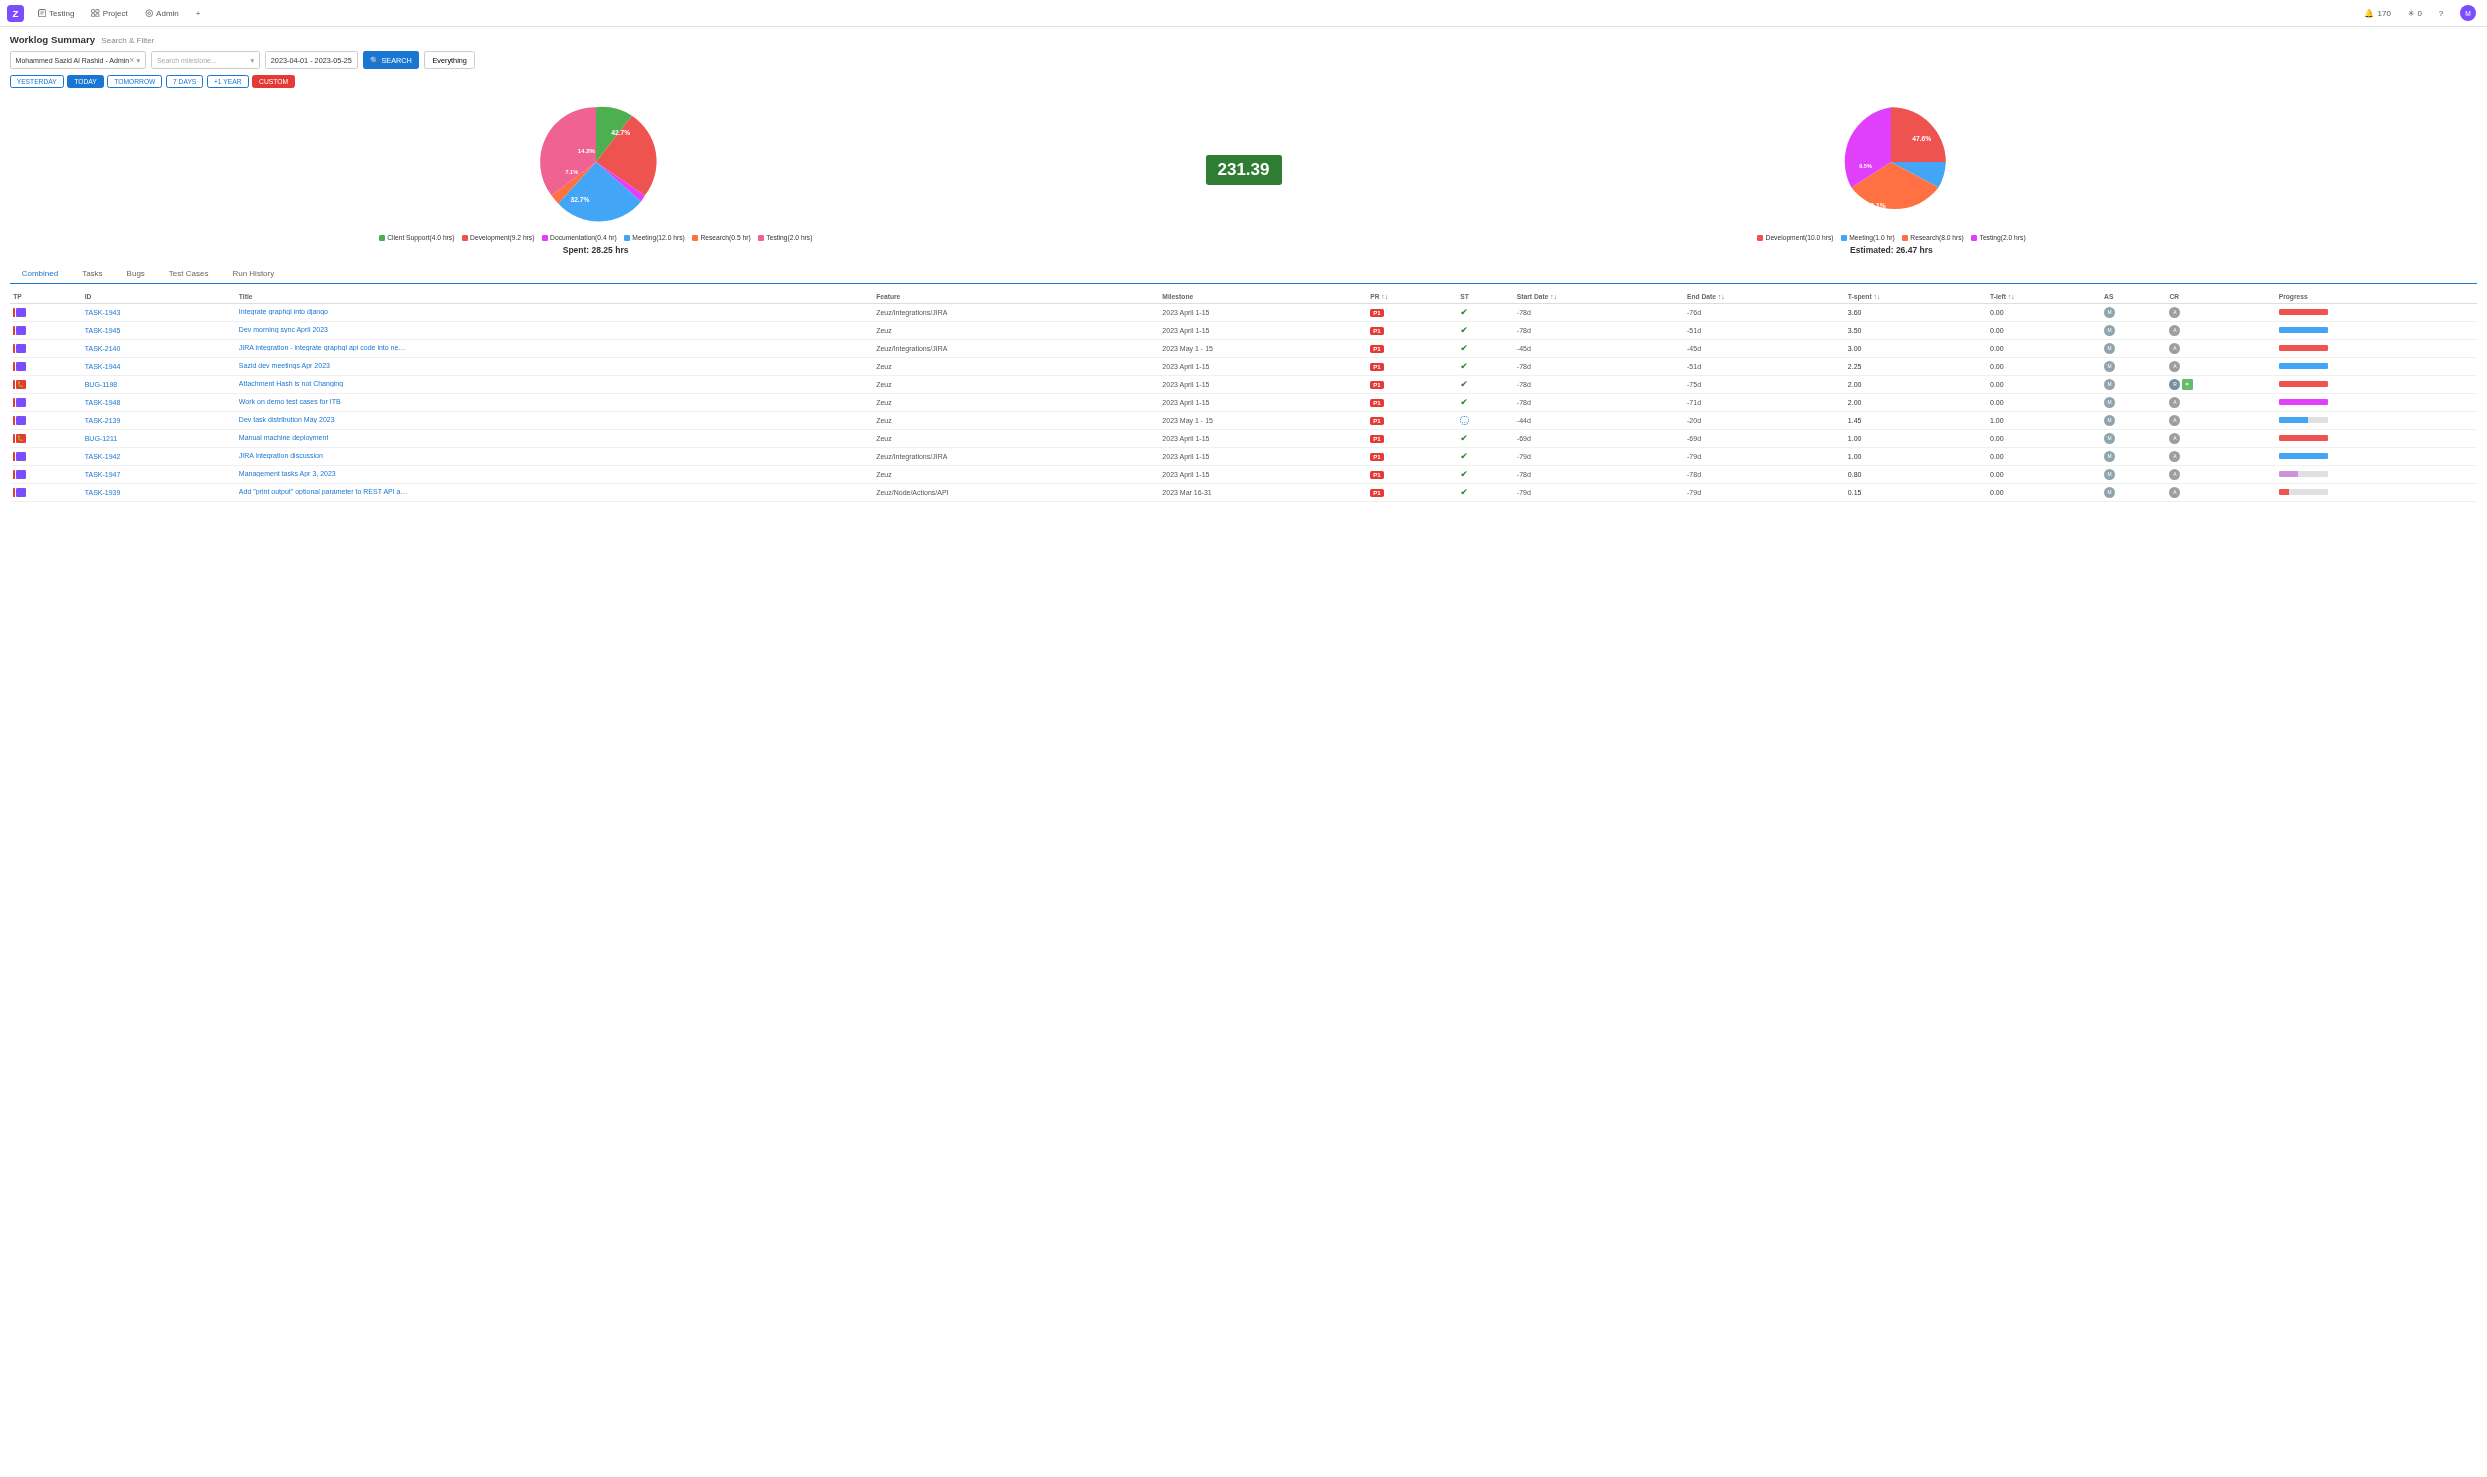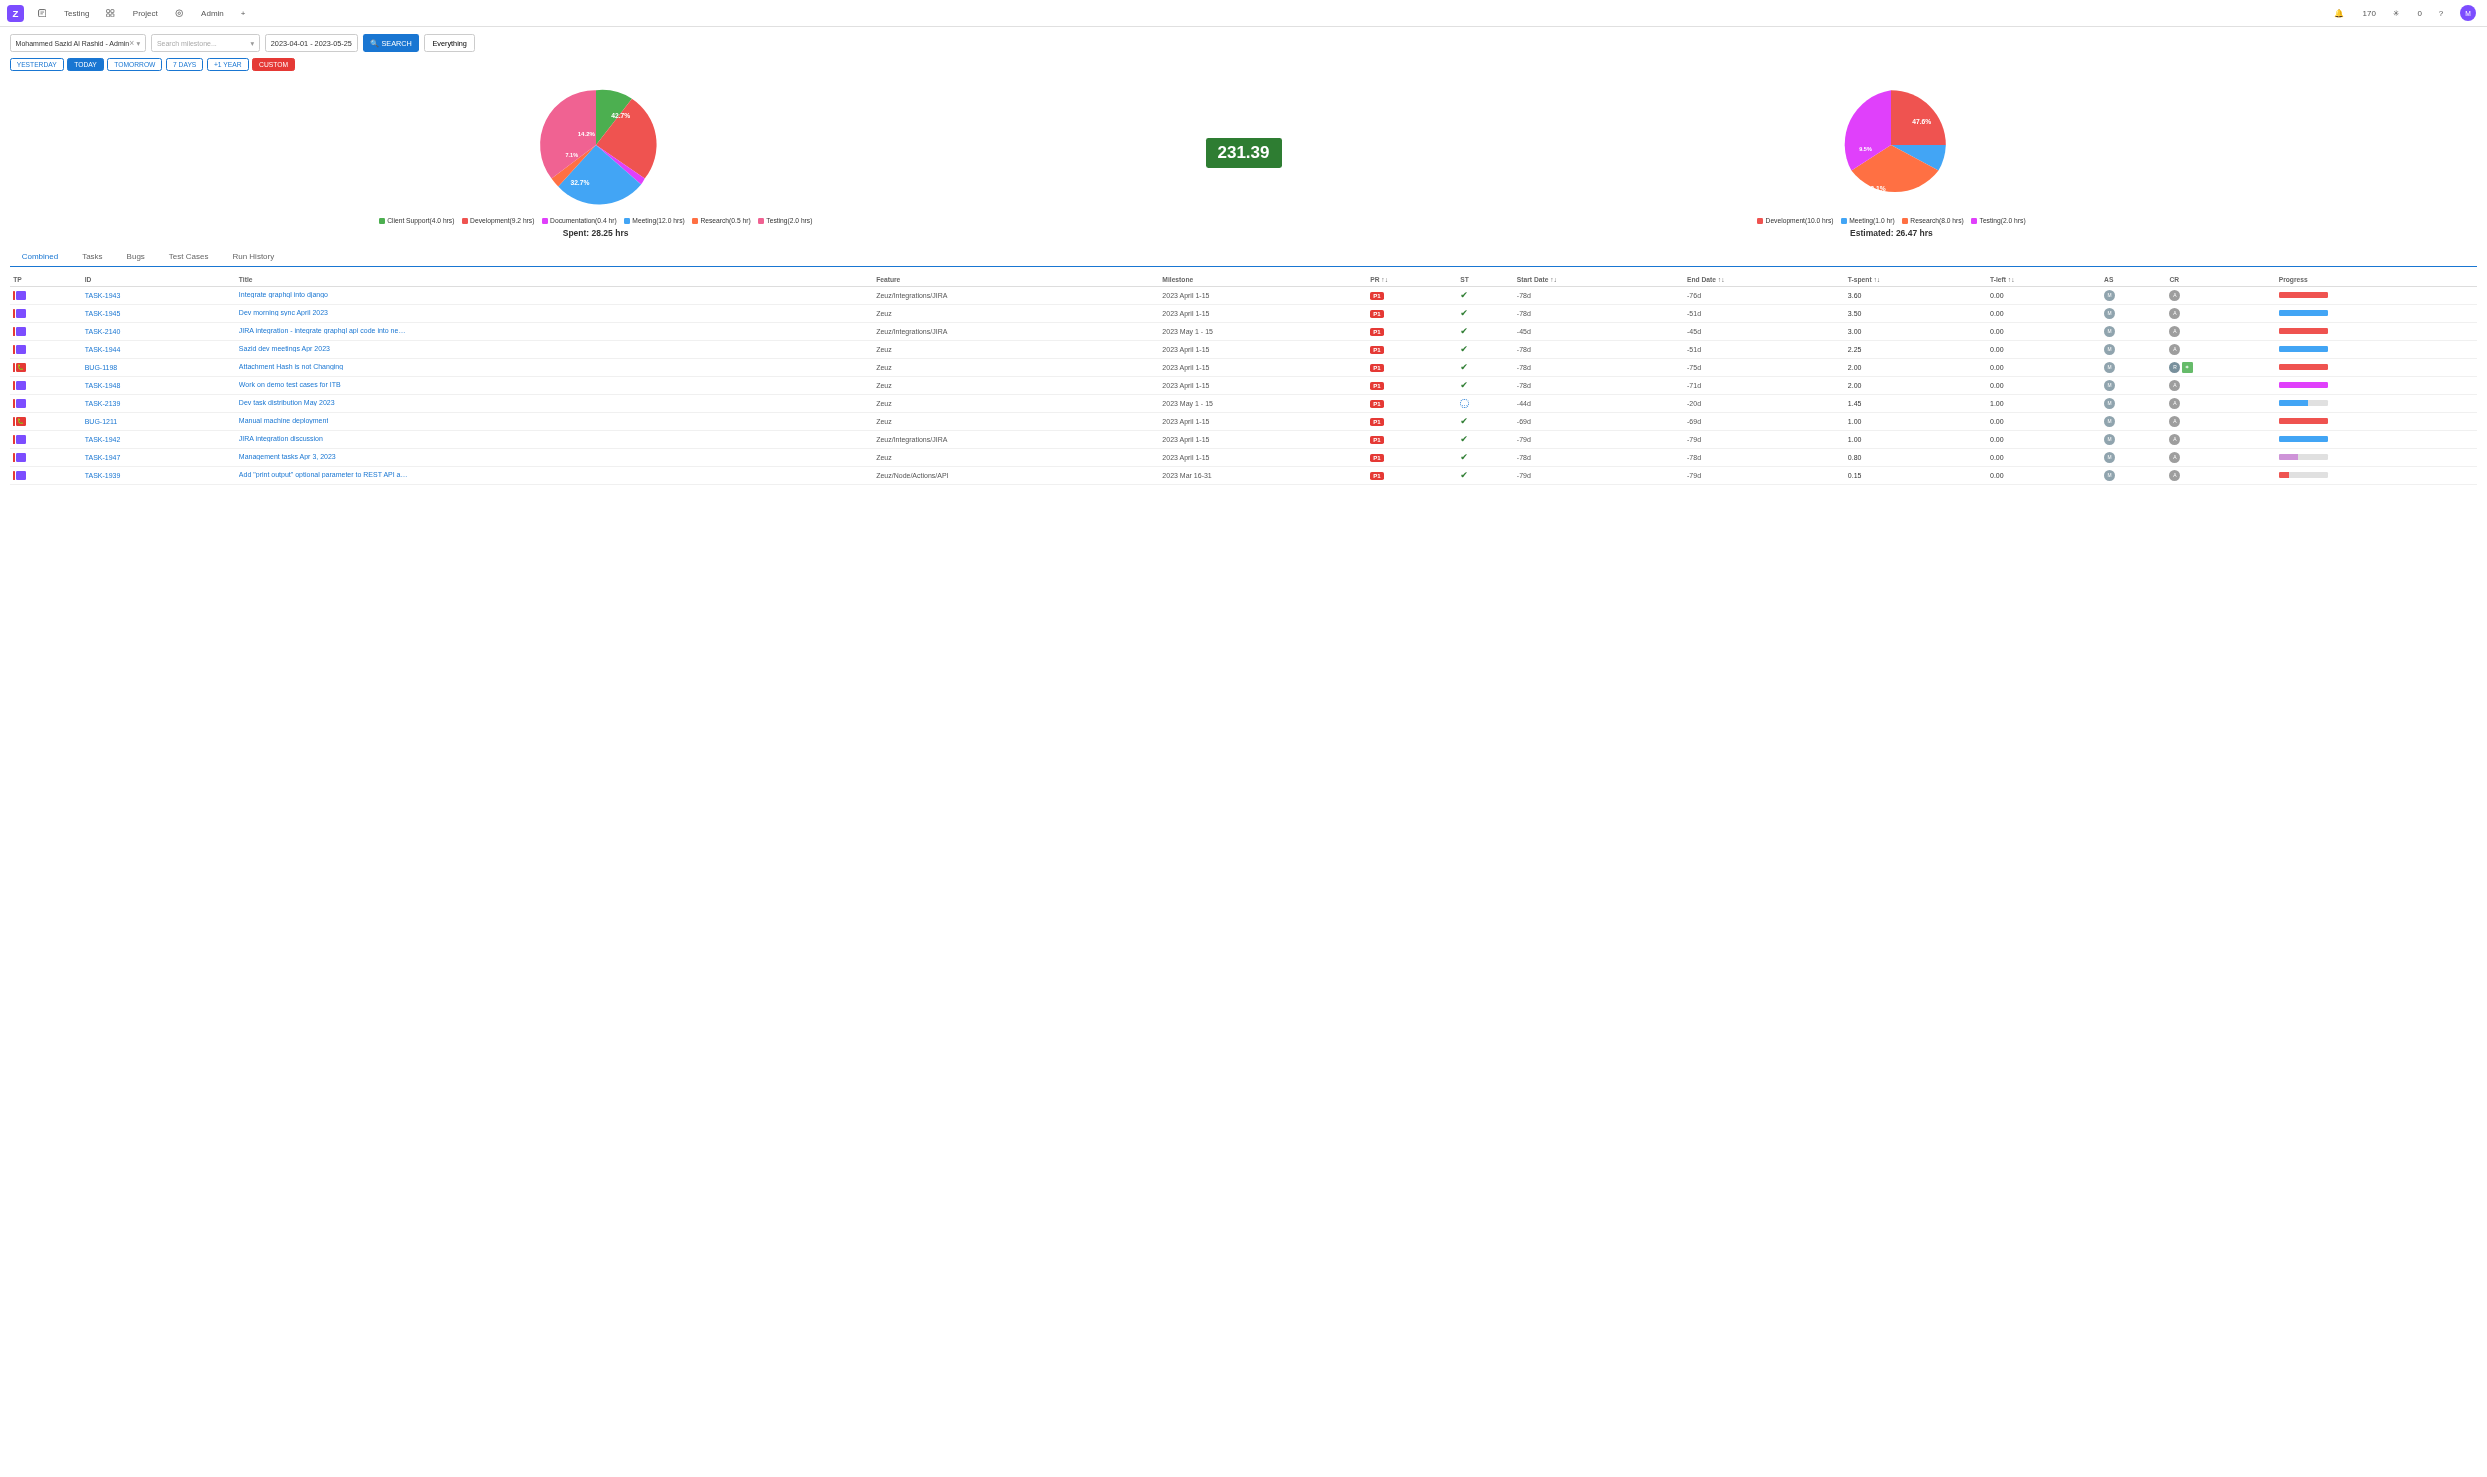--- a/index.html
+++ b/index.html
@@ -5,21 +5,21 @@
     * { box-sizing: border-box; margin: 0; padding: 0; }
     body { font-family: -apple-system, BlinkMacSystemFont, 'Segoe UI', sans-serif; font-size: 8px; background: #fff; color: #333; }
 
     
     .top-nav {
       display: flex; align-items: center; height: 27px;
       border-bottom: 0.6px solid #e0e0e0; padding: 0 7.3px; gap: 9.7px;
     }
     .logo { width: 17px; height: 17px; }
     .nav-item {
-      display: flex; align-items: center; gap: 18px;
+      display: flex; align-items: center; gap: 3px;
       font-size: 8px; color: #555; cursor: pointer; padding: 0 3.6px;
     }
     .nav-right { margin-left: auto; display: flex; align-items: center; gap: 9.7px; }
     .nav-right span { font-size: 8px; color: #555; }
 
     
     .main { padding: 7.3px 9.7px; }
 
     .page-title { font-size: 9.7px; font-weight: 600; color: #333; margin-bottom: 6px; }
     .page-title .subtitle { font-size: 8px; font-weight: 400; color: #888; margin-left: 3.6px; }
@@ -141,20 +141,24 @@
     </div>
     <div class="nav-item">?</div>
     <div class="nav-item avatar">
       <div style="width:16px;height:16px;border-radius:50%;background:#7c4dff;display:flex;align-items:center;justify-content:center;color:white;font-size:6.7px;">M</div>
     </div>
   </div>
 </nav>
 
 <div class="main">
 
+  <div class="page-title">
+    <span>Worklog Summary</span>
+    <span class="subtitle">Search &amp; Filter</span>
+  </div>
 
   <div class="filter-row">
     <div class="filter-input">
       <span style="font-size:7px;">Mohammed Sazid Al Rashid - Admin</span>
       <span class="clear-btn">×</span>
       <span class="dropdown-arrow">▾</span>
     </div>
     <div class="filter-input" style="min-width:109px;color:#999;">
       <span style="font-size:7px;color:#aaa;">Search milestone...</span>
       <span class="dropdown-arrow" style="margin-left:auto;">▾</span>

